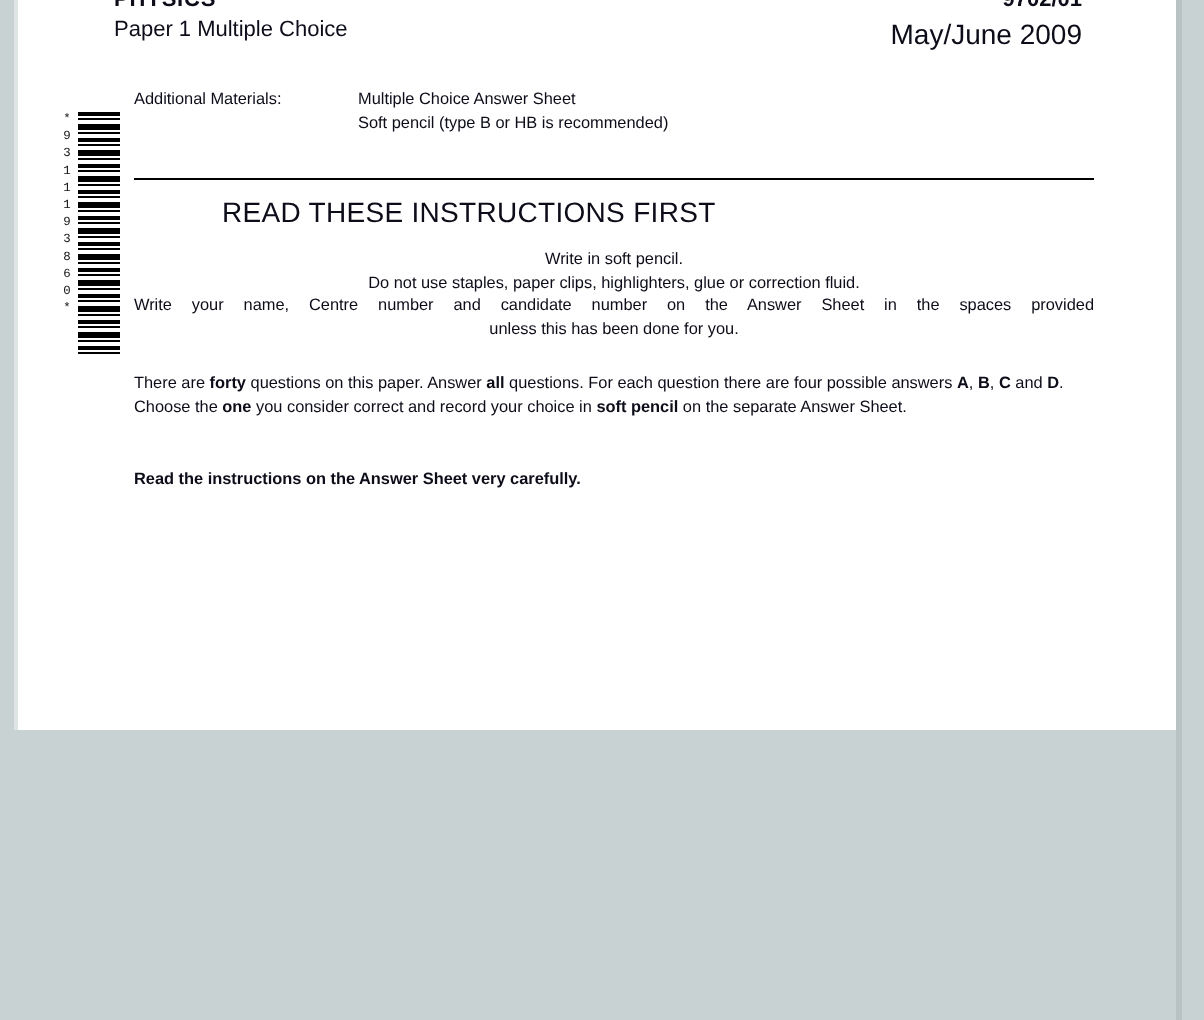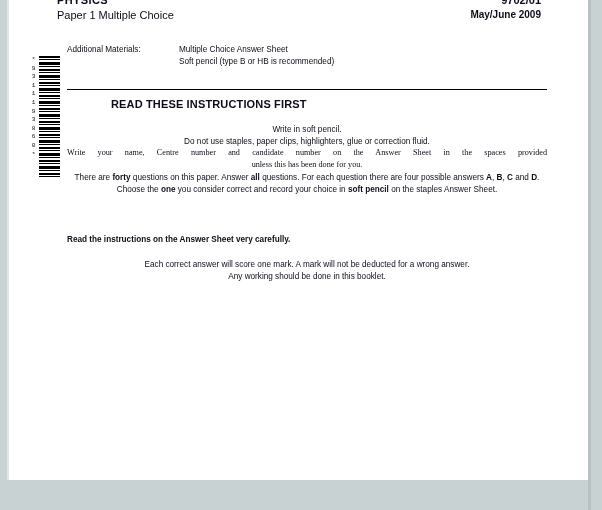--- a/index.html
+++ b/index.html
@@ -15,21 +15,21 @@
     overflow: hidden;
     position: relative;
   }
 
   
   #page {
     position: absolute;
     left: 7px;
     top: 0;
     width: 581px;
-    height: 480px;
+    height: 365px;
     background: #ffffff;
     overflow: hidden;
   }
 
   
   #left-gutter {
     position: absolute;
     left: 0;
     top: 0;
     width: 2px;
@@ -58,22 +58,22 @@
     left: 50px;
     top: 0;
     font-size: 11px;
     color: #0d0d1a;
     white-space: nowrap;
   }
   .hdr-right {
     position: absolute;
     right: 47px;
     top: 0;
-    font-size: 10px;
-    font-weight: bold;
+    font-size: 14px;
+    font-weight: normal;
     color: #0d0d1a;
     white-space: nowrap;
   }
   .subject-title {
     font-size: 11px;
     font-weight: bold;
     letter-spacing: 0.4px;
   }
   .syllabus-code {
     font-size: 11px;
@@ -159,42 +159,42 @@
     width: 480px;
     height: 1px;
     background: #000;
   }
 
   
   #instructions-heading {
     position: absolute;
     left: 60px;
     top: 98px;
-    font-size: 11px;
-    font-weight: bold;
+    font-size: 14px;
+    font-weight: normal;
     color: #0d0d1a;
     letter-spacing: 0.15px;
     padding-left: 44px;
   }
 
   .para {
     position: absolute;
     left: 60px;
     width: 480px;
     font-size: 8.2px;
     color: #0d0d1a;
     line-height: 11.6px;
   }
-  .para.justify { text-align: justify; font-family: Liberation Serif, serif; }
+  .para.justify { text-align: justify; }
   .para.justify > span { display: block; }
   .para b { font-weight: bold; }
 
   #para-pencil   { top: 124px; }
   #para-name     { top: 147px; }
-  #para-forty    { top: 172px; text-align: center; }
+  #para-forty    { top: 186px; }
   #para-read     { top: 234px; font-weight: bold; }
   #para-marks    { top: 259px; }
 
   .nowrap { white-space: nowrap; text-align: center; }
 </style>
 </head>
 <body>
 
 <div id="page">
 
@@ -236,26 +236,22 @@
   <div class="para justify" id="para-name">
     <span style="text-align: justify; text-align-last: justify;">Write your name, Centre number and candidate number on the Answer Sheet in the spaces provided</span>
     <span class="nowrap">unless this has been done for you.</span>
   </div>
 
   <div class="para" id="para-forty">
     <div>
       <span>There are </span><b>forty</b><span> questions on this paper. Answer </span><b>all</b><span> questions. For each question there are four possible answers </span><b>A</b><span>, </span><b>B</b><span>, </span><b>C</b><span> and </span><b>D</b><span>.</span>
     </div>
     <div>
-      <span>Choose the </span><b>one</b><span> you consider correct and record your choice in </span><b>soft pencil</b><span> on the staples Answer Sheet.</span>
+      <span>Choose the </span><b>one</b><span> you consider correct and record your choice in </span><b>soft pencil</b><span> on the separate Answer Sheet.</span>
     </div>
   </div>
 
   <div class="para" id="para-read">Read the instructions on the Answer Sheet very carefully.</div>
 
-  <div class="para" id="para-marks">
-    <div class="nowrap">Each correct answer will score one mark. A mark will not be deducted for a wrong answer.</div>
-    <div class="nowrap">Any working should be done in this booklet.</div>
-  </div>
 
 </div>
 
 <div id="right-shadow"></div>
 
 </body></html>

